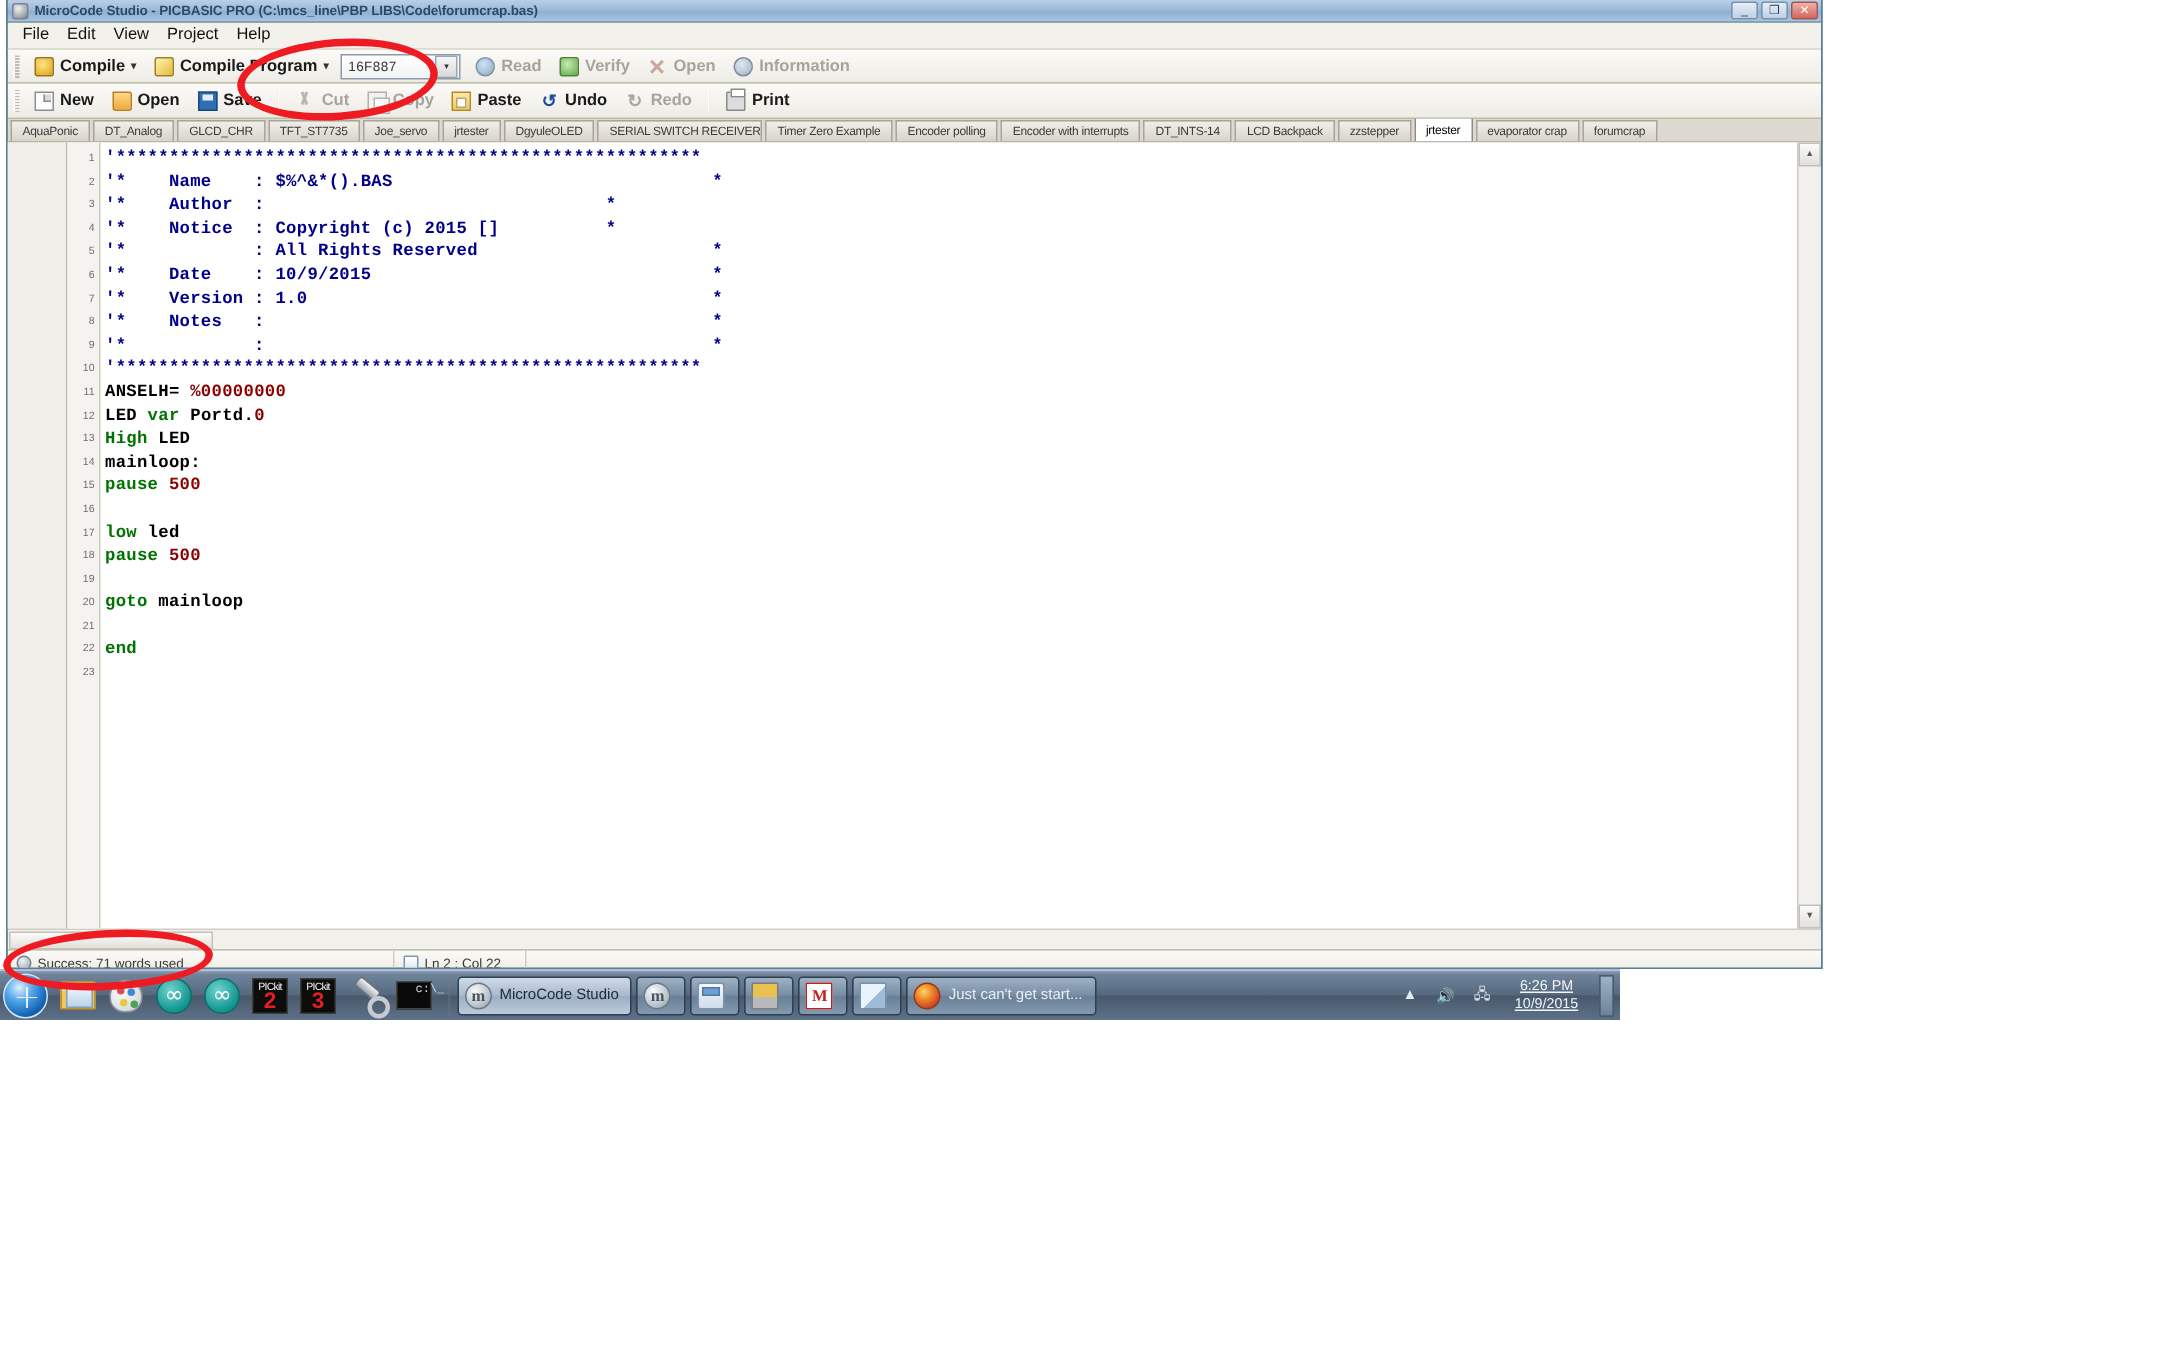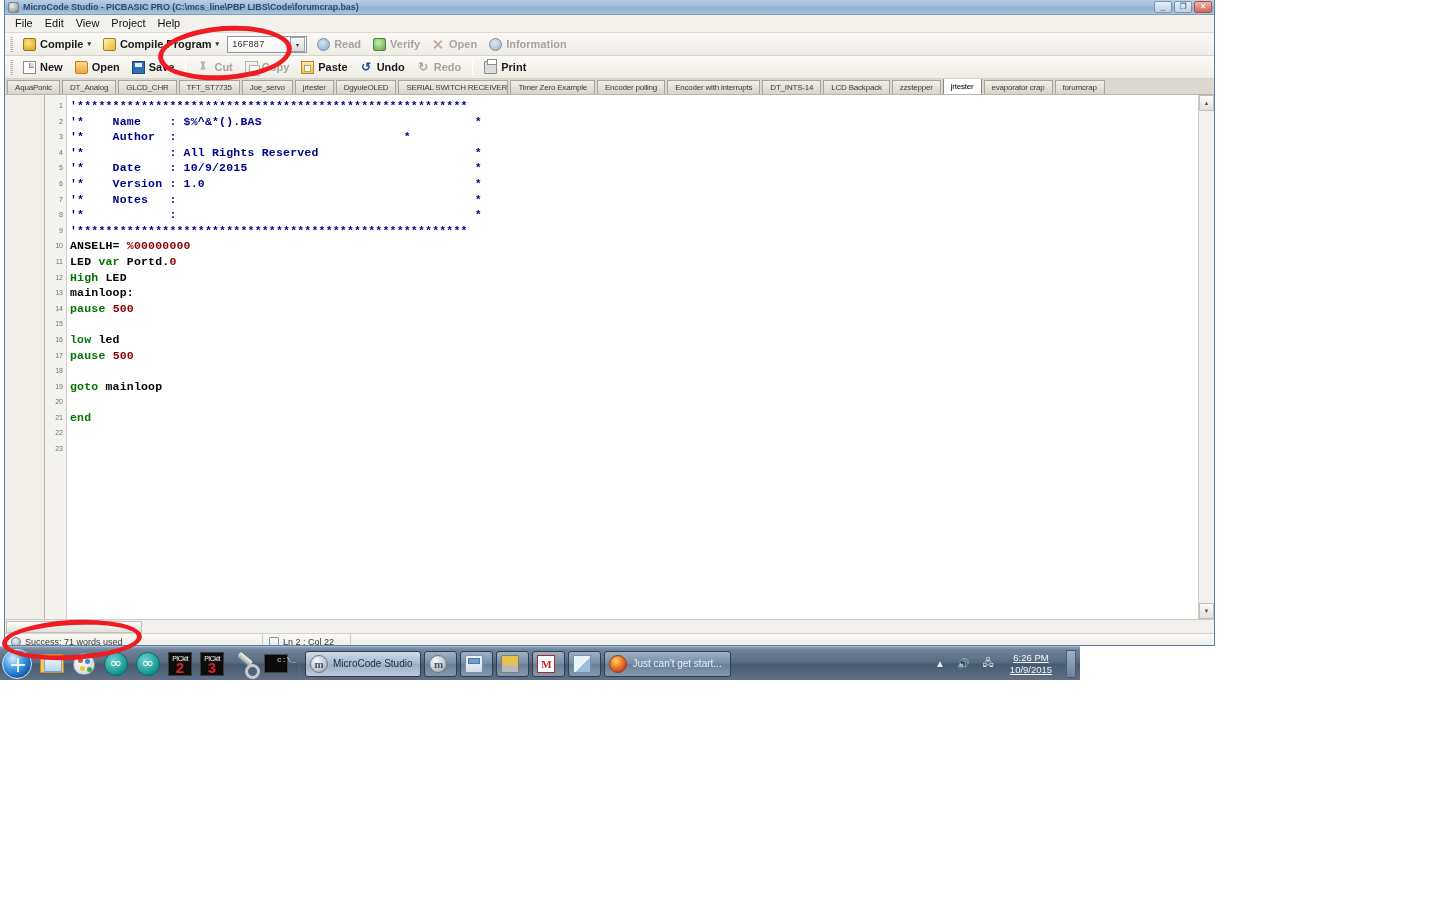--- a/index.html
+++ b/index.html
@@ -673,20 +673,21 @@
             <div class="lnum">19</div>
             <div class="lnum">20</div>
             <div class="lnum">21</div>
             <div class="lnum">22</div>
             <div class="lnum">23</div>
           </div>
         <div id="code">
             <div class="cline"><span class="tk-comment">'*******************************************************</span></div>
             <div class="cline"><span class="tk-comment">'*    Name    : $%^&amp;*().BAS                              *</span></div>
             <div class="cline"><span class="tk-comment">'*    Author  :                                *</span></div>
+            <div class="cline"><span class="tk-comment">'*    Notice  : Copyright (c) 2015 []          *</span></div>
             <div class="cline"><span class="tk-comment">'*            : All Rights Reserved                      *</span></div>
             <div class="cline"><span class="tk-comment">'*    Date    : 10/9/2015                                *</span></div>
             <div class="cline"><span class="tk-comment">'*    Version : 1.0                                      *</span></div>
             <div class="cline"><span class="tk-comment">'*    Notes   :                                          *</span></div>
             <div class="cline"><span class="tk-comment">'*            :                                          *</span></div>
             <div class="cline"><span class="tk-comment">'*******************************************************</span></div>
             <div class="cline"><span class="tk-plain">ANSELH= </span><span class="tk-num">%00000000</span></div>
             <div class="cline"><span class="tk-plain">LED </span><span class="tk-kw">var</span><span class="tk-plain"> Portd.</span><span class="tk-num">0</span></div>
             <div class="cline"><span class="tk-kw">High</span><span class="tk-plain"> LED</span></div>
             <div class="cline"><span class="tk-plain">mainloop:</span></div>

